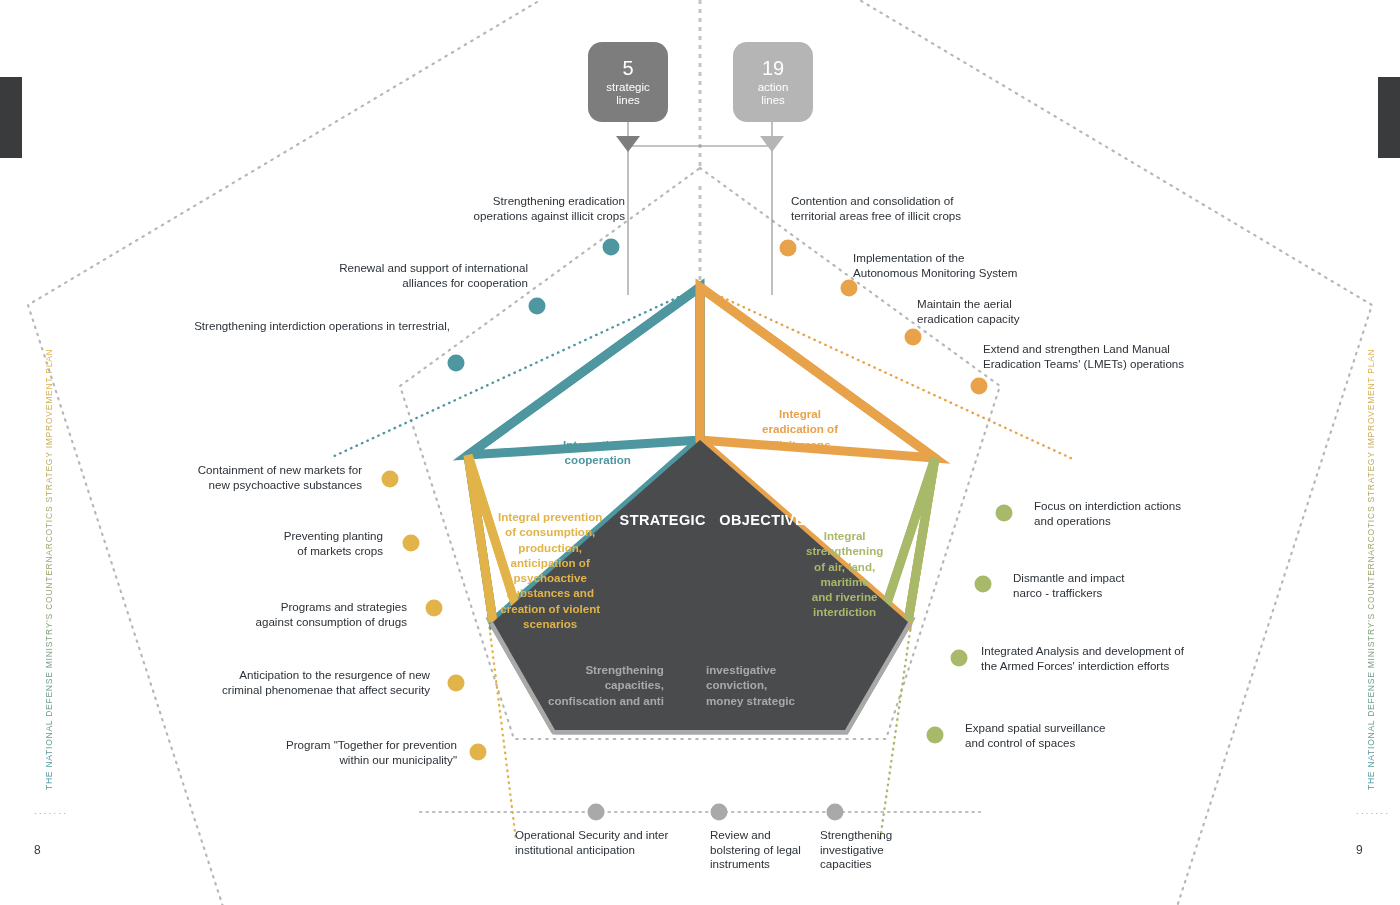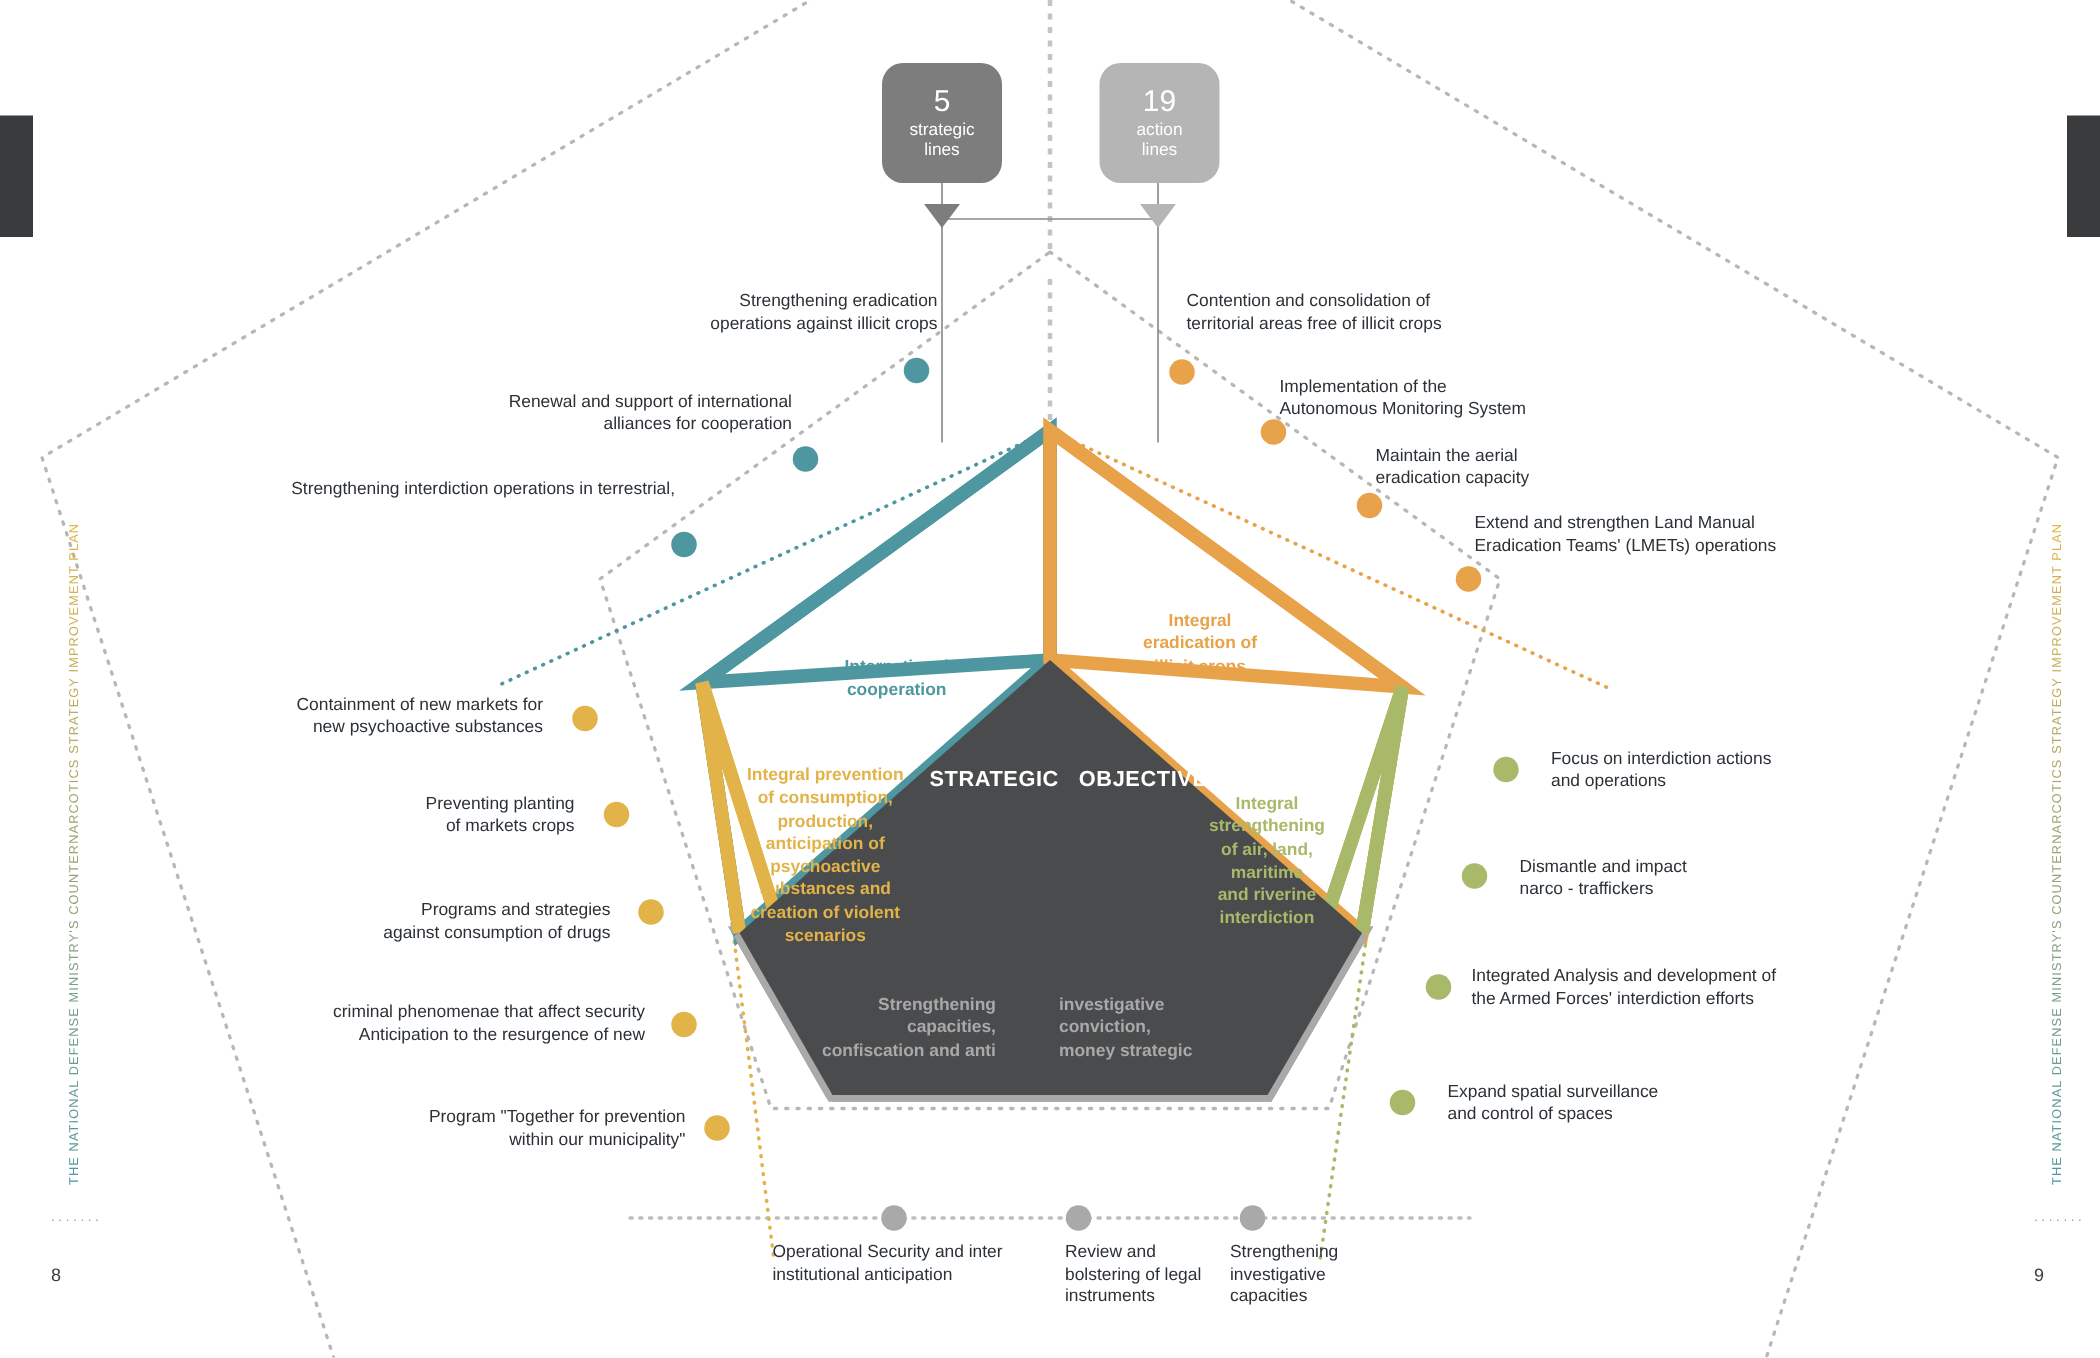--- a/index.html
+++ b/index.html
@@ -317,22 +317,22 @@
   </div>
   <div class="lbl r" style="left:60px;top:529px;width:323px;">
     <div>Preventing planting</div>
     <div>of markets crops</div>
   </div>
   <div class="lbl r" style="left:80px;top:600px;width:327px;">
     <div>Programs and strategies</div>
     <div>against consumption of drugs</div>
   </div>
   <div class="lbl r" style="left:40px;top:668px;width:390px;">
+    <div>Anticipation to the resurgence of new</div>
     <div>criminal phenomenae that affect security</div>
-    <div>Anticipation to the resurgence of new</div>
   </div>
   <div class="lbl r" style="left:105px;top:738px;width:352px;">
     <div>Program "Together for prevention</div>
     <div>within our municipality"</div>
   </div>
 
   <div class="lbl l" style="left:515px;top:828px;">
     <div>Operational Security and inter</div>
     <div>institutional anticipation</div>
   </div>

